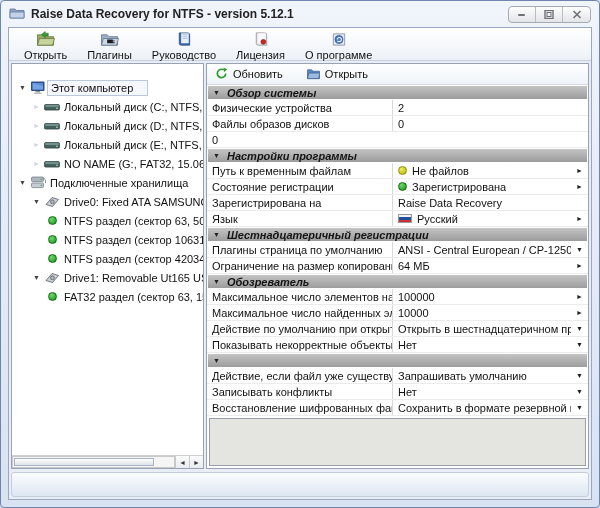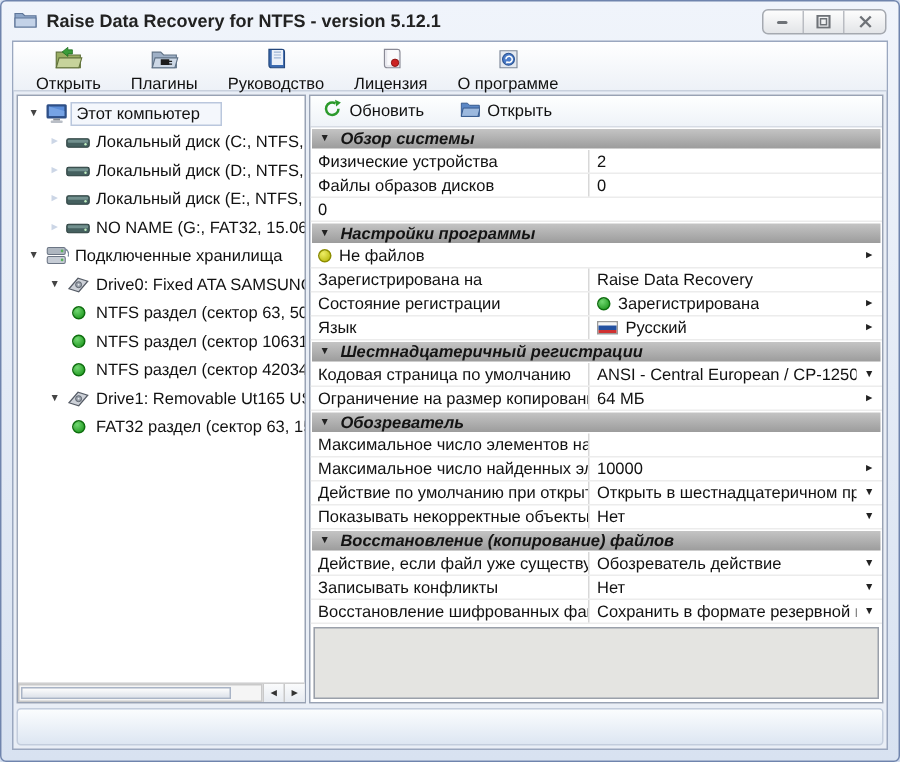--- a/index.html
+++ b/index.html
@@ -23,21 +23,21 @@
   .client{flex:1;margin:0 7px 7px;border:1px solid #9aa7bf;background:#e9eef6;display:flex;flex-direction:column;min-height:0;}
   
   .toolbar{height:33px;flex:none;background:linear-gradient(#ffffff,#edf1f7);border-bottom:1px solid #c8d0dd;display:flex;align-items:stretch;padding:1px 8px 0;gap:6px;}
   .tbtn{display:flex;flex-direction:column;align-items:center;justify-content:space-between;padding:2px 7px 2px;border-radius:2px;}
   .tbtn svg{width:20px;height:17px;flex:none;}
   .tlab{font-size:11px;line-height:11px;}
   
   .main{flex:1;display:flex;padding:2px;gap:2px;min-height:0;}
   
   .treepanel{width:193px;flex:none;border:1px solid #98a2b4;background:#fff;display:flex;flex-direction:column;min-width:0;}
-  .tree{flex:1;overflow:hidden;padding-top:2px;}
+  .tree{flex:1;overflow:hidden;padding-top:14px;}
   .trow{height:19px;display:flex;align-items:center;white-space:nowrap;overflow:hidden;}
   .trow.lvl0{padding-left:4px;}
   .trow.lvl1{padding-left:18px;}
   .trow.lvl2{padding-left:36px;}
   .exp{width:13px;flex:none;text-align:center;font-size:7px;color:#444;line-height:19px;}
   .exp.faint{color:#ccd6e6;}
   .ticon{width:18px;flex:none;display:flex;justify-content:center;align-items:center;}
   .tlabel{padding:0 3px;}
   .tlabel.sel{border:1px solid #bac7dd;background:#f4f7fc;padding:1px 14px 1px 3px;}
   .bullet{width:9px;height:9px;border-radius:50%;flex:none;}
@@ -323,78 +323,83 @@
             <div class="pvalue">
                 <span class="pvtext">0</span>
               </div>
           </div>
 
           <div class="shead">
             <span class="sarr">▼</span>
             <span>Настройки программы</span>
           </div>
           <div class="prow">
+            <div class="plabel">Путь к временным файлам</div>
             <div class="pvalue">
               <span class="bullet yellow"></span>
               <span class="pvtext">Не файлов</span>
               <span class="parrow">►</span>
             </div>
           </div>
           <div class="prow">
+            <div class="plabel">Состояние регистрации</div>
+            <div class="pvalue">
+              <span class="bullet green"></span>
+              <span class="pvtext">Зарегистрирована</span>
+              <span class="parrow">►</span>
+            </div>
+          </div>
+          <div class="prow">
             <div class="plabel">Зарегистрирована на</div>
             <div class="pvalue">
                 <span class="pvtext">Raise Data Recovery</span>
               </div>
-          </div>
-          <div class="prow">
-            <div class="plabel">Состояние регистрации</div>
-            <div class="pvalue">
-              <span class="bullet green"></span>
-              <span class="pvtext">Зарегистрирована</span>
-              <span class="parrow">►</span>
-            </div>
           </div>
           <div class="prow">
             <div class="plabel">Язык</div>
             <div class="pvalue">
               <span class="flag">
                   <i class="fw"></i>
                   <i class="fb"></i>
                   <i class="fr"></i>
                 </span>
               <span class="pvtext">Русский</span>
               <span class="parrow">►</span>
             </div>
           </div>
 
           <div class="shead">
             <span class="sarr">▼</span>
             <span>Шестнадцатеричный регистрации</span>
           </div>
           <div class="prow">
-            <div class="plabel">Кодовая страница по умолчанию</div>
+            <div class="plabel">Плагины страница по умолчанию</div>
             <div class="pvalue">
               <span class="pvtext">ANSI - Central European / CP-1250</span>
               <span class="parrow">▼</span>
             </div>
           </div>
           <div class="prow">
             <div class="plabel">Ограничение на размер копирования</div>
             <div class="pvalue">
               <span class="pvtext">64 МБ</span>
               <span class="parrow">►</span>
             </div>
           </div>
 
           <div class="shead">
             <span class="sarr">▼</span>
             <span>Обозреватель</span>
           </div>
           <div class="prow">
             <div class="plabel">Максимальное число элементов на странице</div>
+            <div class="pvalue">
+              <span class="pvtext">100000</span>
+              <span class="parrow">►</span>
+            </div>
           </div>
           <div class="prow">
             <div class="plabel">Максимальное число найденных элементов в п...</div>
             <div class="pvalue">
               <span class="pvtext">10000</span>
               <span class="parrow">►</span>
             </div>
           </div>
           <div class="prow">
             <div class="plabel">Действие по умолчанию при открытии файла</div>
@@ -406,26 +411,25 @@
           <div class="prow">
             <div class="plabel">Показывать некорректные объекты</div>
             <div class="pvalue">
               <span class="pvtext">Нет</span>
               <span class="parrow">▼</span>
             </div>
           </div>
 
           <div class="shead">
             <span class="sarr">▼</span>
-            <span>Восстановление (копирование) файлов</span>
           </div>
           <div class="prow">
             <div class="plabel">Действие, если файл уже существует</div>
             <div class="pvalue">
-              <span class="pvtext">Обозреватель действие</span>
+              <span class="pvtext">Запрашивать умолчанию</span>
               <span class="parrow">▼</span>
             </div>
           </div>
           <div class="prow">
             <div class="plabel">Записывать конфликты</div>
             <div class="pvalue">
               <span class="pvtext">Нет</span>
               <span class="parrow">▼</span>
             </div>
           </div>

